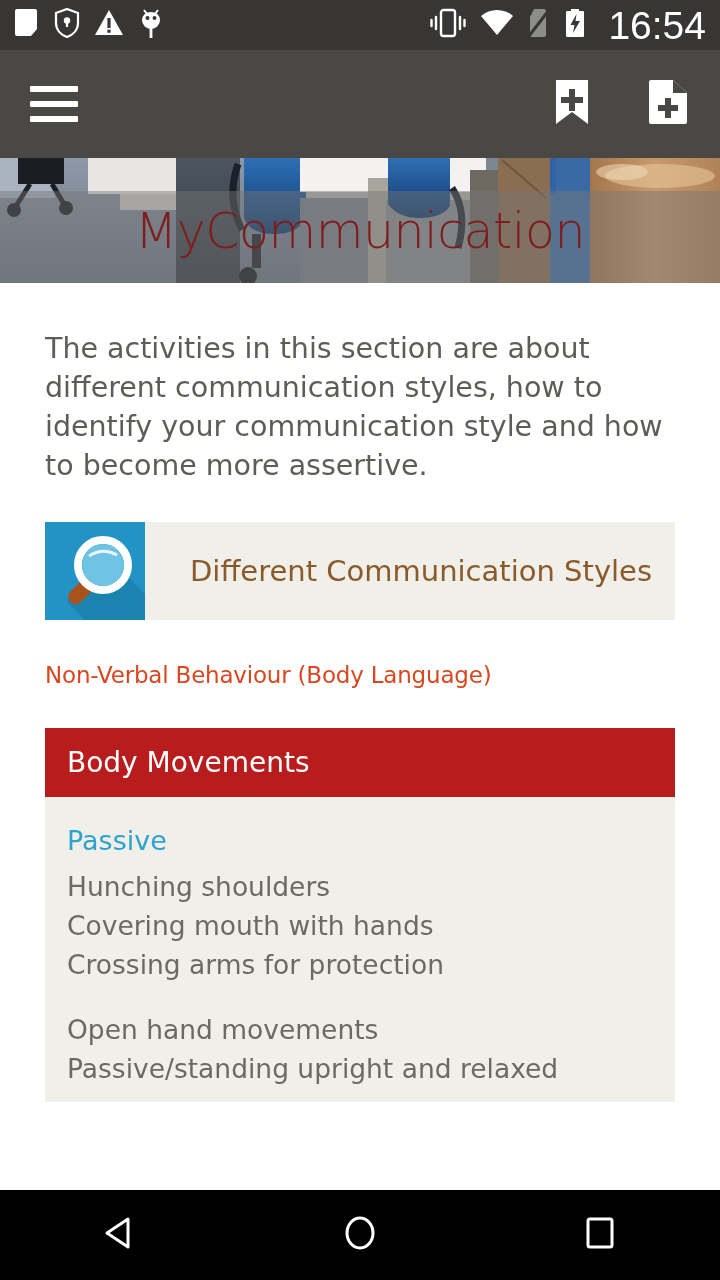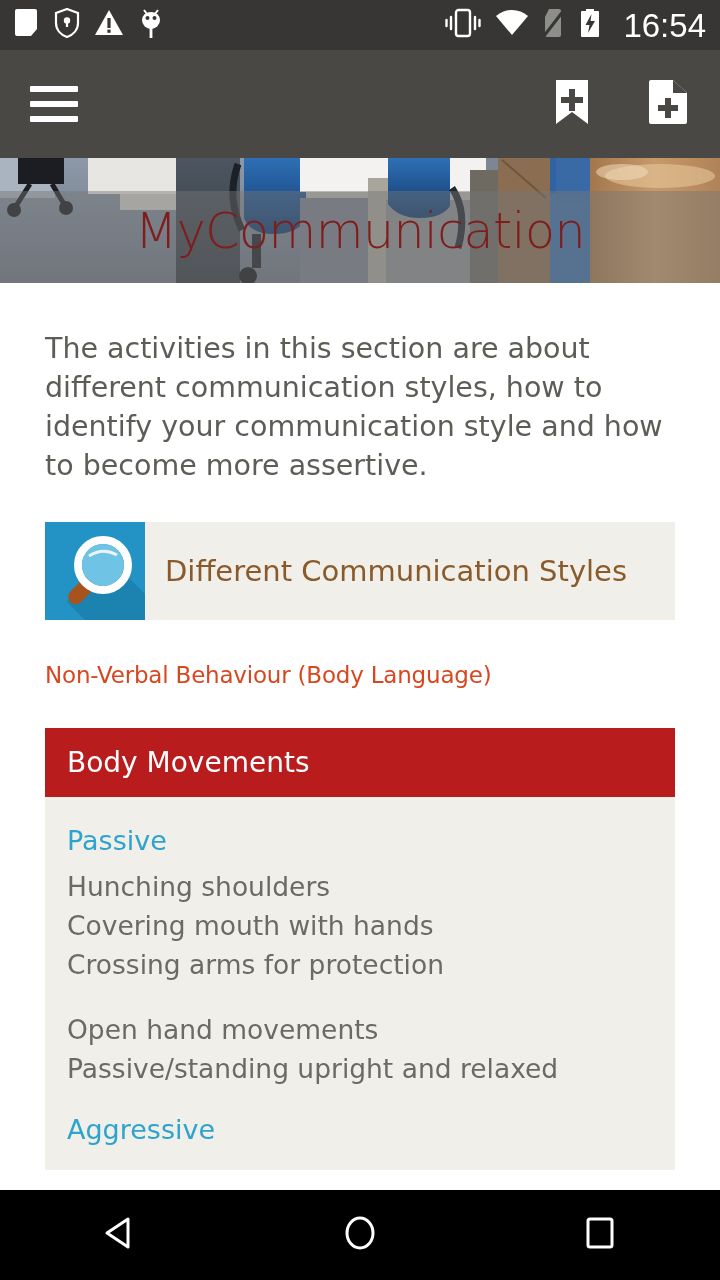--- a/index.html
+++ b/index.html
@@ -13,21 +13,21 @@
 
   
   .statusbar{
     position:absolute; top:0; left:0; width:720px; height:50px;
     background:#373634; display:flex; align-items:center; padding:0 14px;
   }
   .sb-left{ display:flex; align-items:center; gap:14px; }
   .sb-right{ margin-left:auto; display:flex; align-items:center; gap:13px; }
   .sb-ico{ display:block; }
   .sb-clock{
-    color:#ffffff; font-size:33px; font-family:"Liberation Sans", sans-serif;
+    color:#ffffff; font-size:39px; font-family:"Liberation Sans", sans-serif;
     letter-spacing:0px; margin-left:9px; line-height:1;
   }
 
   
   .appbar{
     position:absolute; top:50px; left:0; width:720px; height:108px;
     background:#4a4845; display:flex; align-items:center; padding:0 30px;
   }
   .hamburger{ width:48px; height:36px; display:flex; flex-direction:column;
     justify-content:space-between; cursor:pointer; }
@@ -65,21 +65,21 @@
 
   
   .activity-card{
     margin:37px 45px 0 45px; height:98px; background:#f0efe9;
     display:flex; align-items:stretch; cursor:pointer;
   }
   .activity-icon{
     width:100px; min-width:100px; background:#2293c4; position:relative; overflow:hidden;
   }
   .activity-label{
-    display:flex; align-items:center; padding-left:20px;
+    display:flex; align-items:center; padding-left:45px;
     color:#8a5a2b; font-size:29px; font-family:"DejaVu Sans", sans-serif; font-weight:400;
   }
 
   
   .section-heading{
     margin:42px 45px 0 45px; color:#d8471f; font-size:23px;
     font-family:"DejaVu Sans", sans-serif; font-weight:400; letter-spacing:-0.2px;
   }
 
   
@@ -298,23 +298,20 @@
           <div class="style-item">Hunching shoulders</div>
           <div class="style-item">Covering mouth with hands</div>
           <div class="style-item">Crossing arms for protection</div>
         </div>
 
         <div class="style-group">
           <div class="style-item">Open hand movements</div>
           <div class="style-item">Passive/standing upright and relaxed</div>
         </div>
 
-        <div class="style-group">
-          <div class="style-title">Aggressive</div>
-        </div>
 
       </div>
     </div>
 
   </div>
 
   <div class="navbar">
     <div class="nav-btn">
       <span>
         <svg width="44" height="44" viewBox="0 0 44 44">

